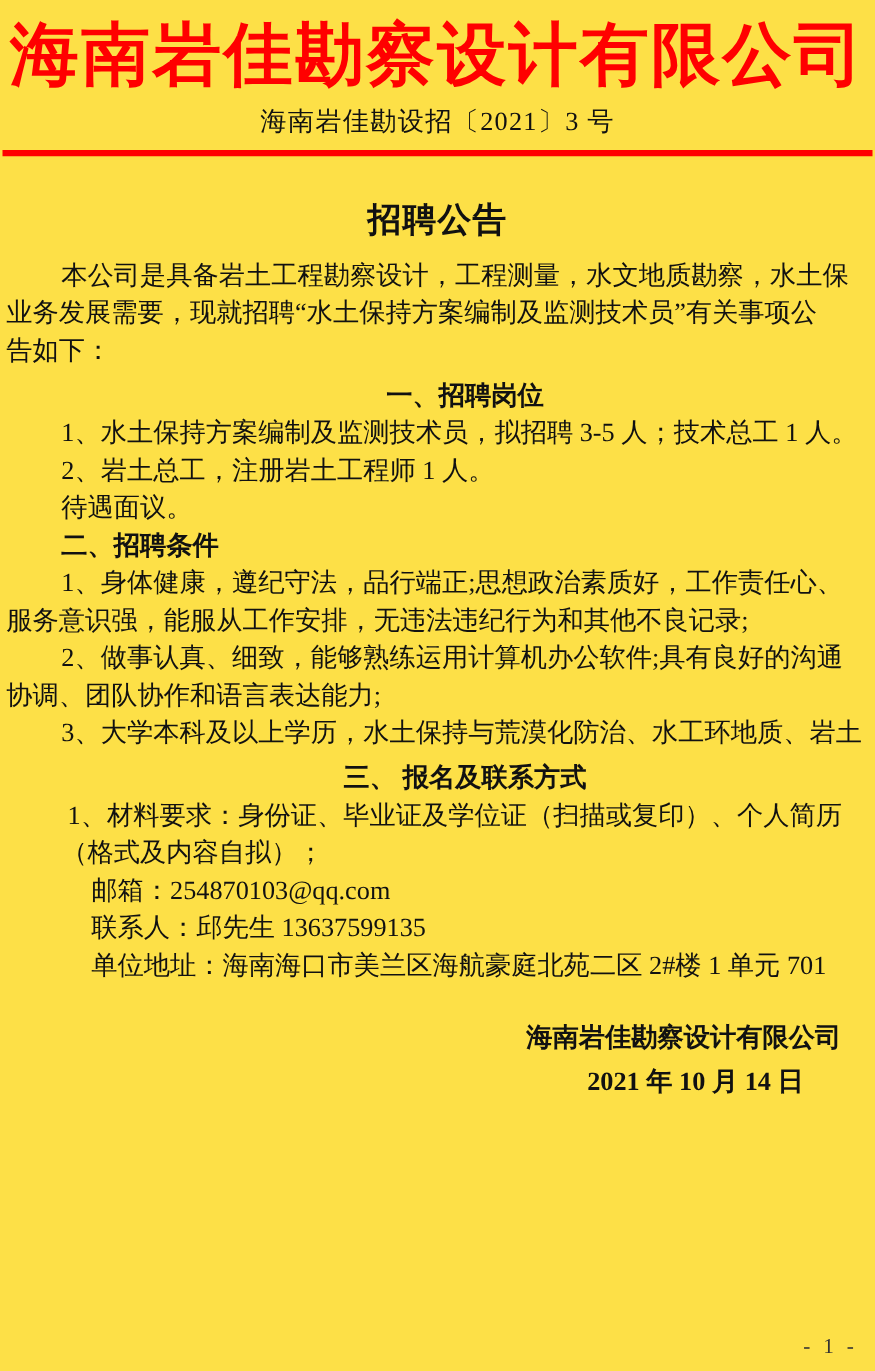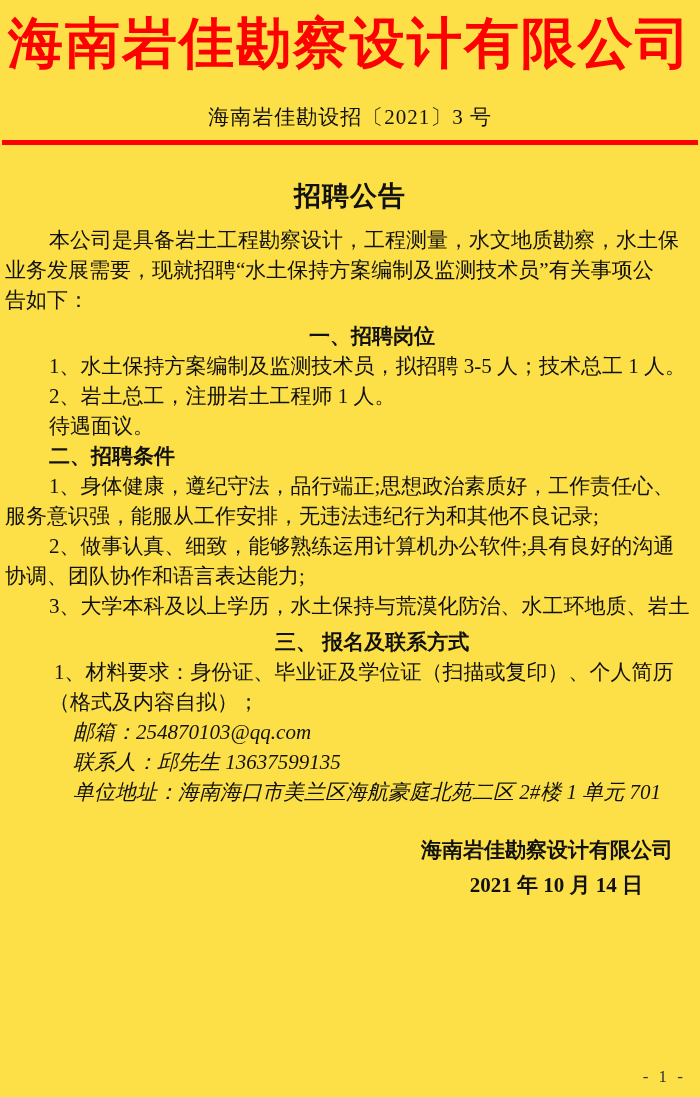--- a/index.html
+++ b/index.html
@@ -22,21 +22,21 @@
     font-weight: bold;
     font-size: 55px;
     line-height: 68px;
     letter-spacing: 2px;
     white-space: nowrap;
   }
   .doc-number {
     text-align: center;
     font-size: 21px;
     line-height: 26px;
-    margin-top: 26px;
+    margin-top: 6px;
     letter-spacing: 1px;
   }
   .red-rule {
     height: 5px;
     background: #ff0000;
     border: none;
     margin: 10px 2px 0 2px;
   }
   
   .doc-body { padding: 0 5px; }
@@ -50,21 +50,21 @@
     letter-spacing: 1px;
   }
   .line {
     font-size: 21px;
     line-height: 30px;
     white-space: nowrap;
   }
   .i0 { padding-left: 0; }
   .i2 { padding-left: 44px; }
   .i2b { padding-left: 49px; }
-  .i3 { padding-left: 68px; font-style: italic; }
+  .i3 { padding-left: 68px; }
   .heading {
     font-weight: bold;
   }
   .mt { margin-top: 6px; text-align: center; }
   
   .signature {
     margin-top: 26px;
     text-align: right;
     font-weight: bold;
     font-size: 21px;

